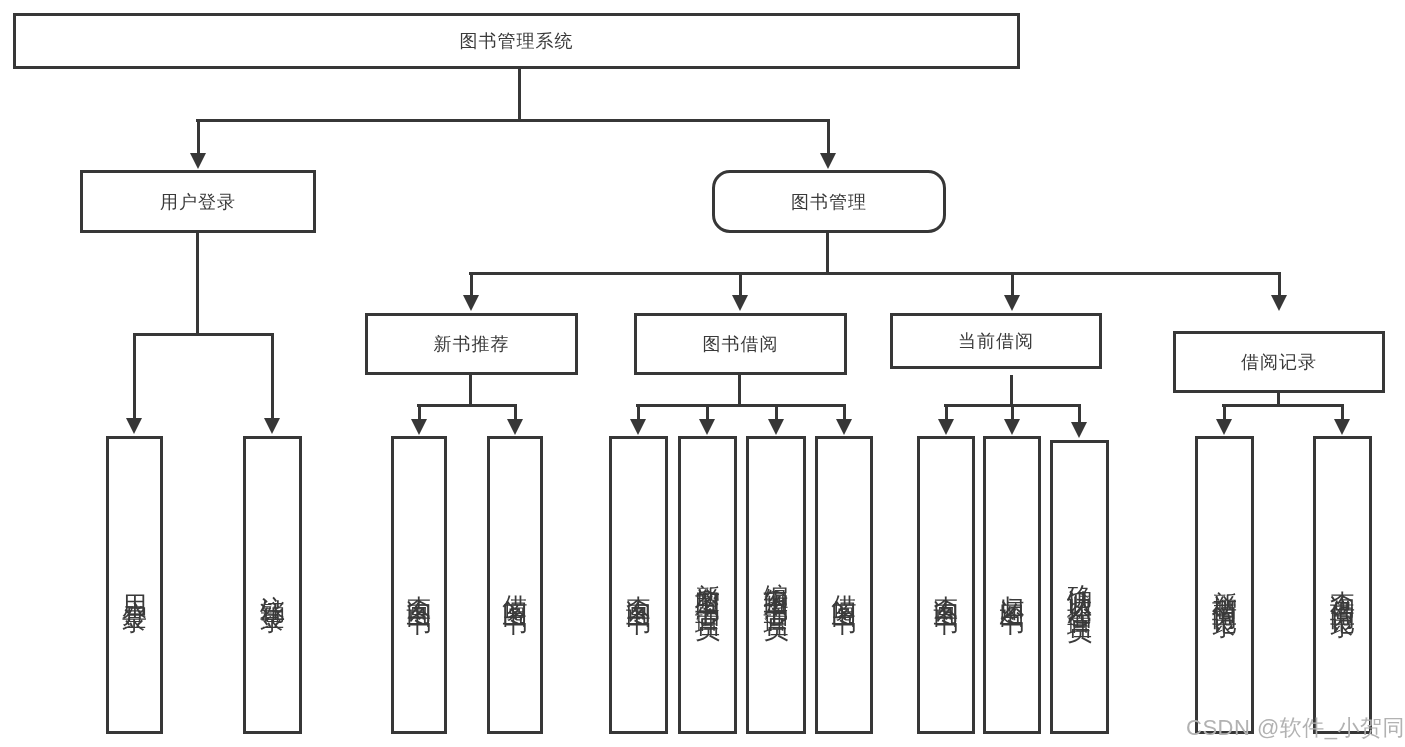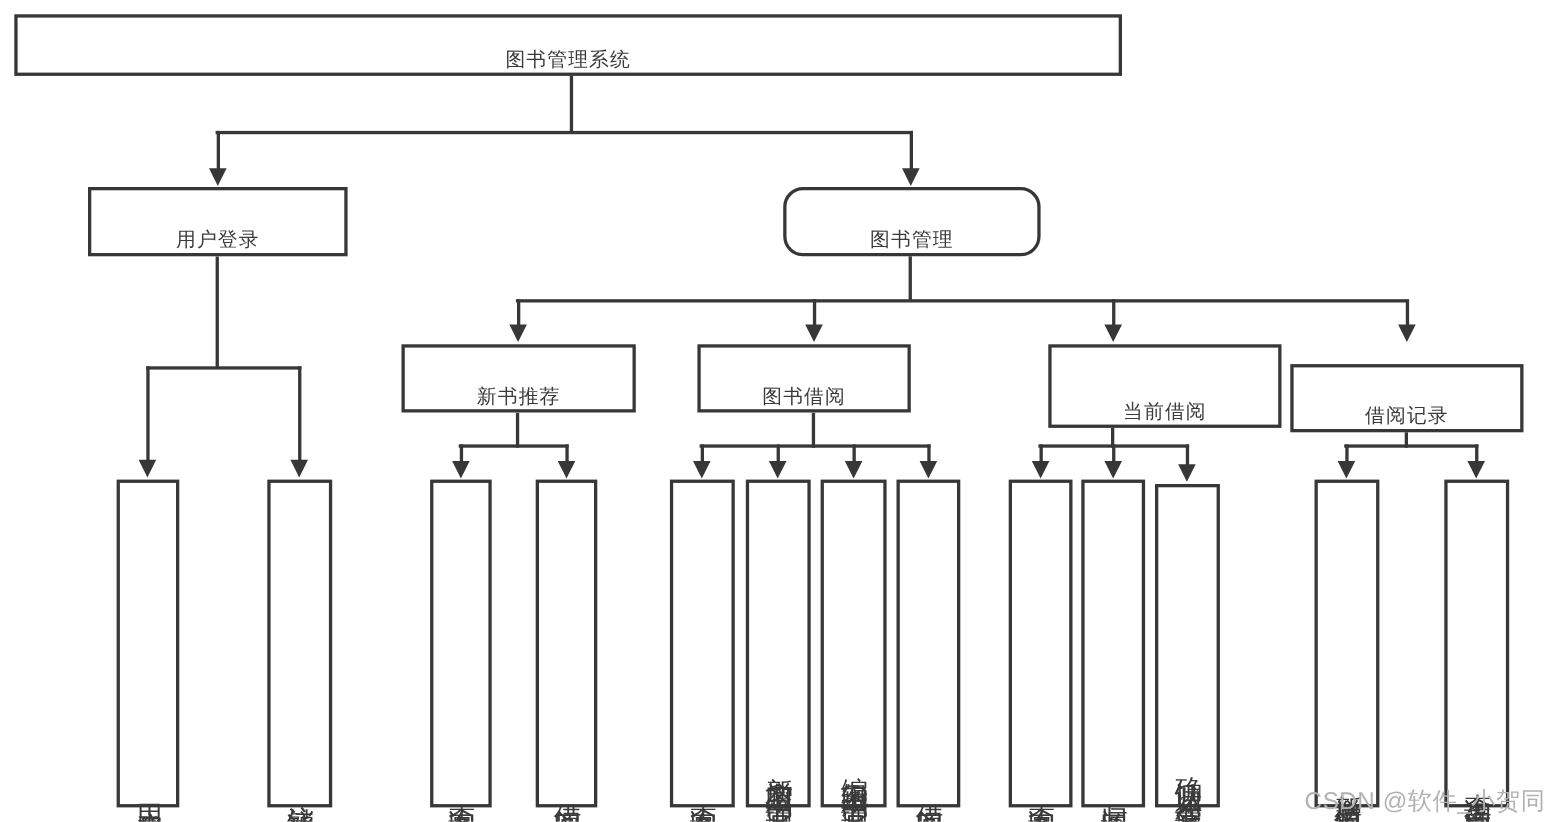--- a/index.html
+++ b/index.html
@@ -9,21 +9,21 @@
     --bg:#ffffff;
   }
   html,body{margin:0;padding:0;background:var(--bg);}
   .canvas{
     position:relative;width:1405px;height:747px;background:var(--bg);
     font-family:"Liberation Sans","DejaVu Sans",sans-serif;
     overflow:hidden;color:var(--text);
   }
   .node{
     position:absolute;box-sizing:border-box;border:3px solid var(--line);
-    background:var(--bg);display:flex;align-items:flex-end;justify-content:center;
+    background:var(--bg);display:flex;align-items:center;justify-content:center;
   }
   .h-node{font-size:18px;letter-spacing:1px;white-space:nowrap;}
   .v-node .v-text{
     writing-mode:vertical-rl;text-orientation:mixed;
     font-size:25px;letter-spacing:5px;line-height:1;white-space:nowrap;
   }
   .vline,.hline{position:absolute;background:var(--line);}
   .vline{width:3px;}
   .hline{height:3px;}
   .arrow{position:absolute;width:16px;}
@@ -95,24 +95,24 @@
   <div class="node h-node" style="left:80px;top:170px;width:236px;height:63px;">
     <span>用户登录</span>
   </div>
   <div class="node h-node" style="left:712px;top:170px;width:234px;height:63px;border-radius:18px;">
     <span>图书管理</span>
   </div>
 
   <div class="node h-node" style="left:365px;top:313px;width:213px;height:62px;">
     <span>新书推荐</span>
   </div>
-  <div class="node h-node" style="left:634px;top:313px;width:194px;height:62px;">
+  <div class="node h-node" style="left:634px;top:313px;width:213px;height:62px;">
     <span>图书借阅</span>
   </div>
-  <div class="node h-node" style="left:953px;top:313px;width:212px;height:76px;">
+  <div class="node h-node" style="left:890px;top:313px;width:212px;height:56px;">
     <span>当前借阅</span>
   </div>
   <div class="node h-node" style="left:1173px;top:331px;width:212px;height:62px;">
     <span>借阅记录</span>
   </div>
 
   <div class="node v-node" style="left:106px;top:436px;width:57px;height:298px;">
     <span class="v-text">用户登录</span>
   </div>
   <div class="node v-node" style="left:243px;top:436px;width:59px;height:298px;">

